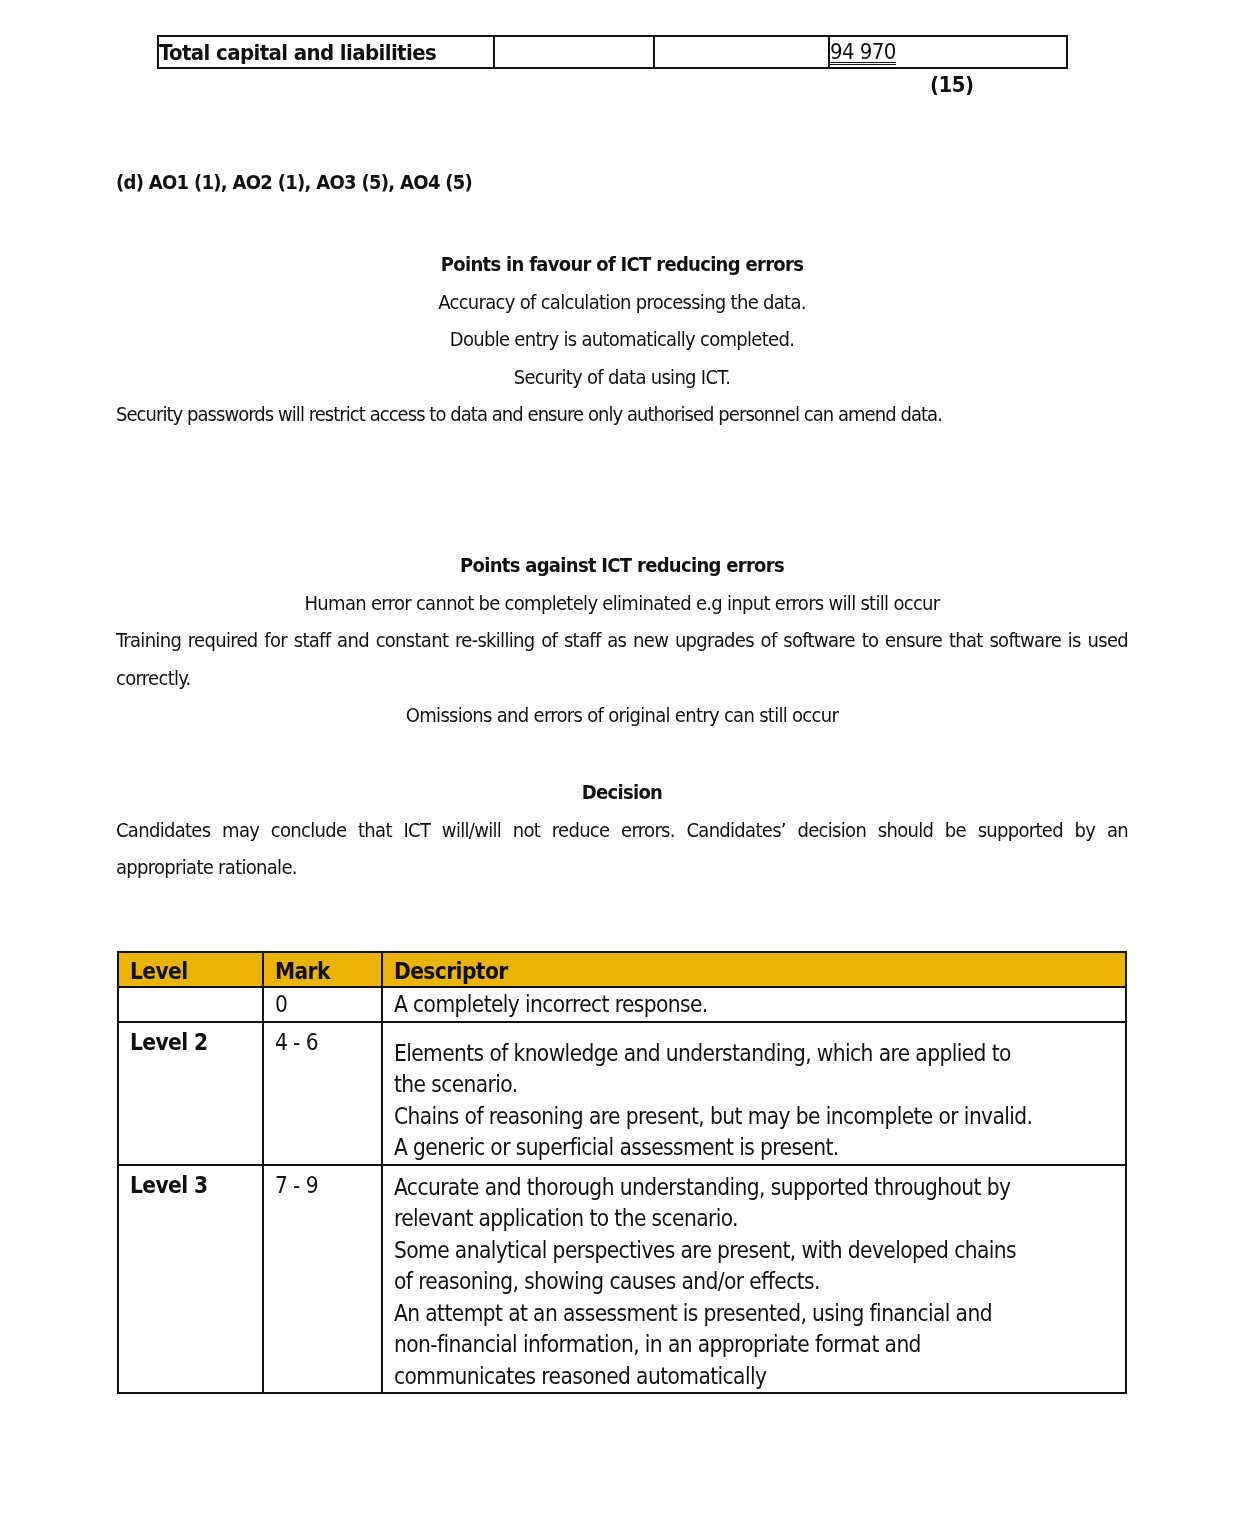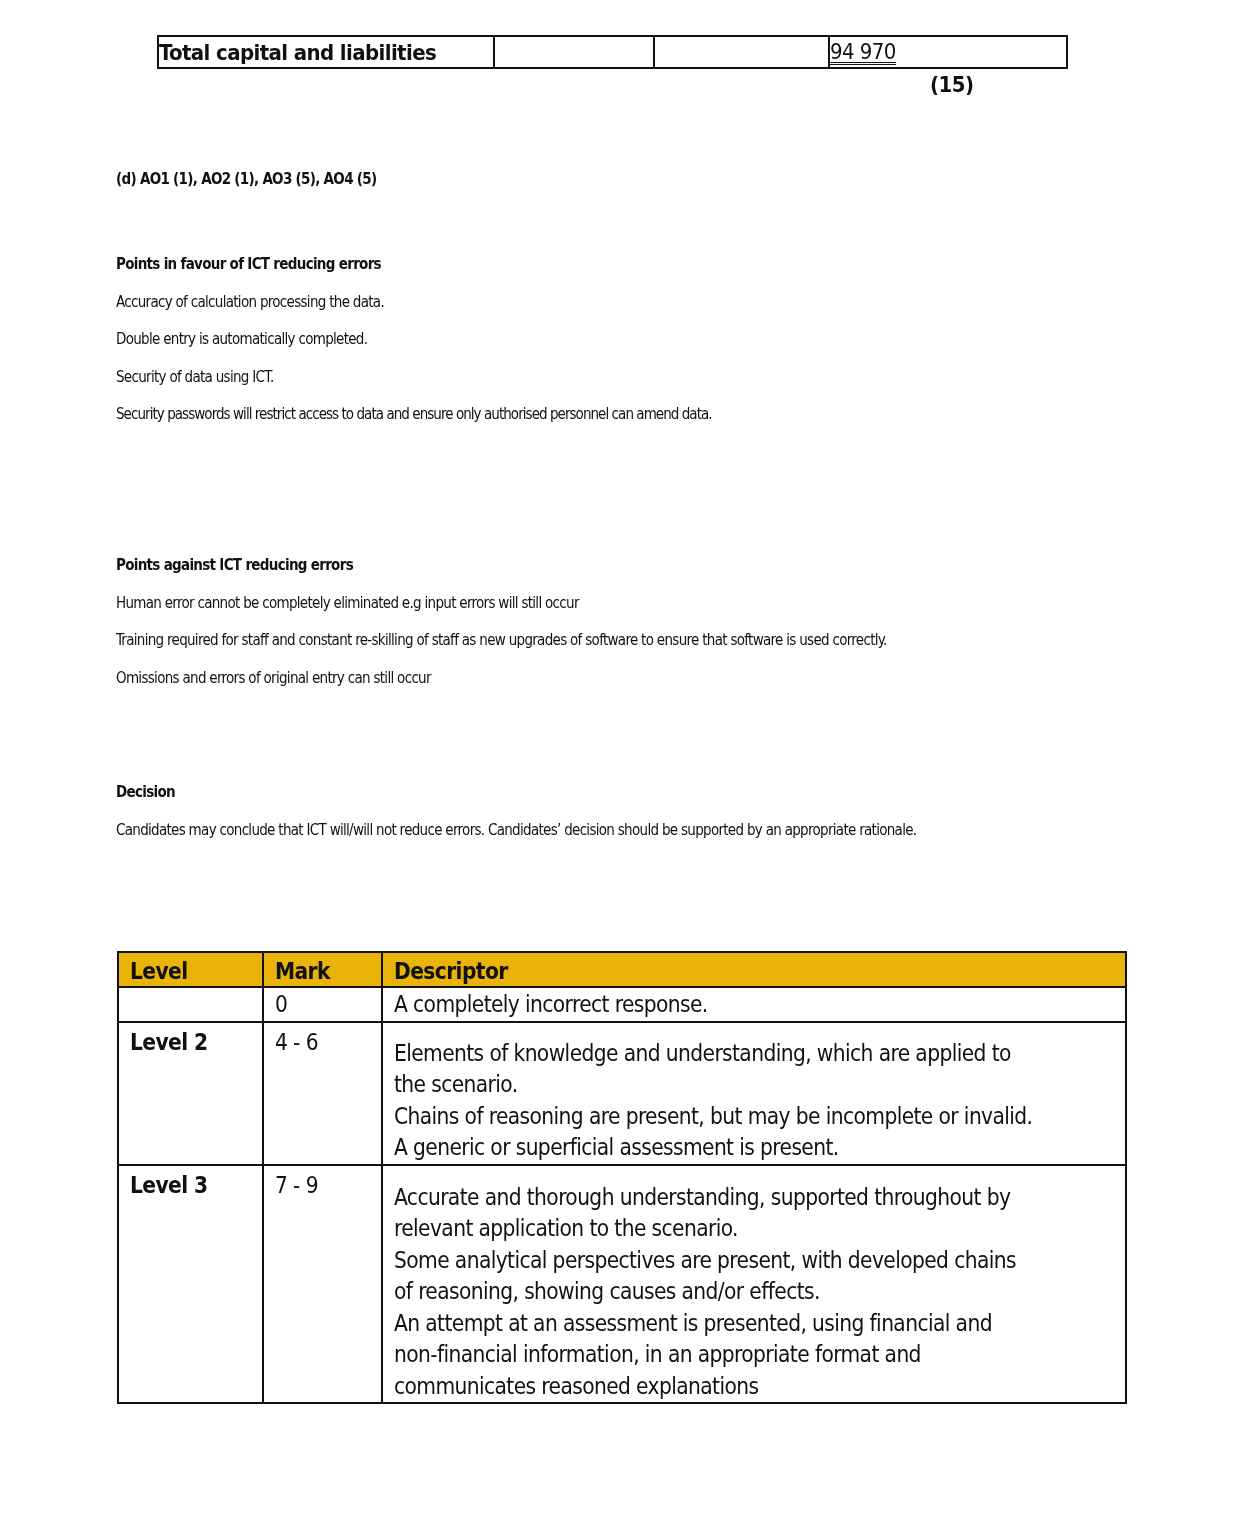--- a/index.html
+++ b/index.html
@@ -17,23 +17,23 @@
   .top-table td {
     border:2px solid #111; padding:0 0; font-size:22px; height:30px;
     vertical-align:middle; letter-spacing:-0.6px;
   }
   .top-table td.label { font-weight:bold; width:334px; }
   .top-table td.c2 { width:158px; }
   .top-table td.c3 { width:173px; }
   .dbl { border-bottom:3px double #111; line-height:20px; display:inline-block; }
   .marks-total { position:absolute; left:930px; top:72px; font-size:22px; font-weight:bold; letter-spacing:-0.5px; }
 
-  .text { position:absolute; left:116px; width:1012px; font-size:15px; letter-spacing:-0.7px; }
+  .text { position:absolute; left:116px; width:1012px; font-size:20px; letter-spacing:-0.7px; }
   .h { font-weight:bold; }
-  .para-line { height:37.6px; line-height:37.6px; white-space:nowrap; }
+  .para-line { height:37.6px; line-height:37.6px; white-space:nowrap;text-align:center; }
   .justify { text-align:justify; text-align-last:left; line-height:37.6px; white-space:normal; }
 
   
   .levels {
     position:absolute; left:117px; top:951px; width:1010px;
     border-collapse:collapse; table-layout:fixed;
   }
   .levels th, .levels td {
     border:2px solid #111; font-size:22.5px; text-align:left;
     vertical-align:top; padding:1px 10px 0 11px; letter-spacing:-0.6px;
@@ -107,24 +107,24 @@
     <td class="desc" style="padding-top:15px;">
       <div>Elements of knowledge and understanding, which are applied to</div>
       <div>the scenario.</div>
       <div>Chains of reasoning are present, but may be incomplete or invalid.</div>
       <div>A generic or superficial assessment is present.</div>
     </td>
   </tr>
   <tr>
     <td class="lvl" style="padding-top:4px;">Level 3</td>
     <td style="padding-top:4px;">7 - 9</td>
-    <td class="desc" style="padding-top:16px;">
+    <td class="desc" style="padding-top:6px;">
       <div>Accurate and thorough understanding, supported throughout by</div>
       <div>relevant application to the scenario.</div>
       <div>Some analytical perspectives are present, with developed chains</div>
       <div>of reasoning, showing causes and/or effects.</div>
       <div>An attempt at an assessment is presented, using financial and</div>
       <div>non-financial information, in an appropriate format and</div>
-      <div>communicates reasoned explanations</div>
+      <div>communicates reasoned automatically</div>
     </td>
   </tr>
 </tbody>
   </table>
 
 </body></html>

